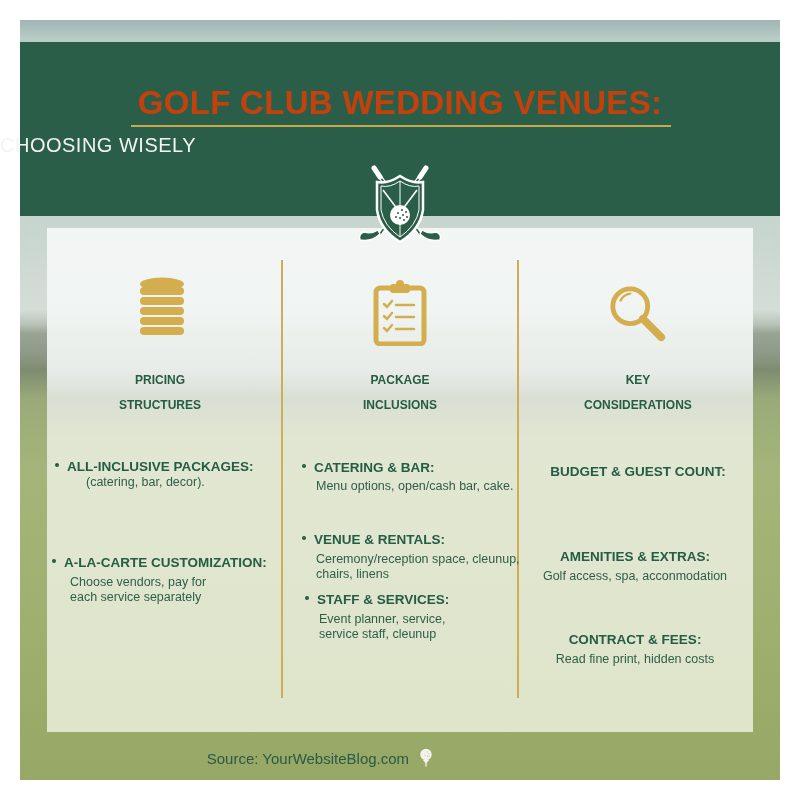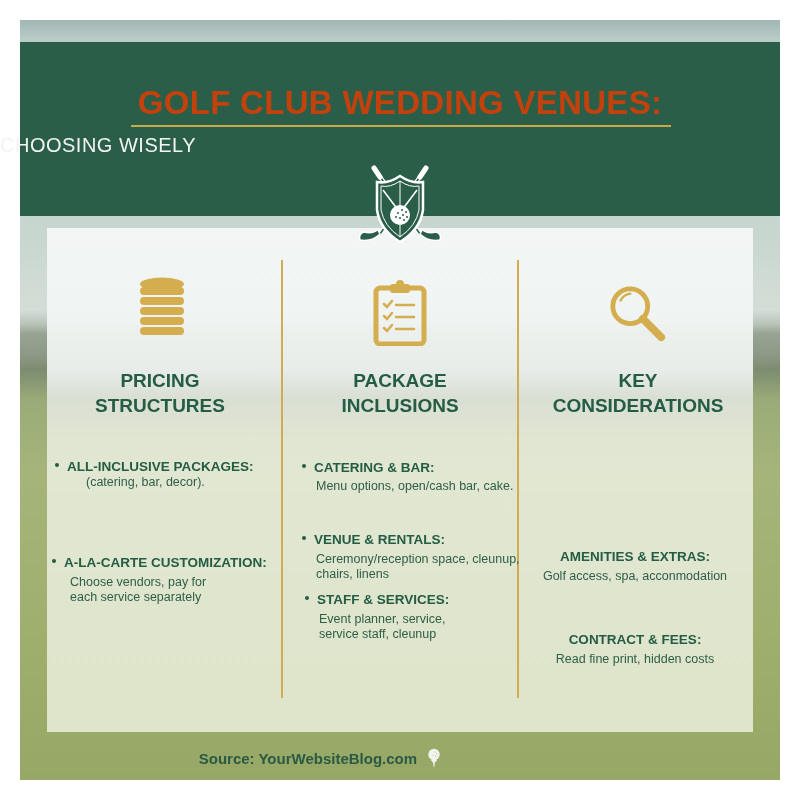--- a/index.html
+++ b/index.html
@@ -49,31 +49,31 @@
         rgba(228,234,210,0.92) 100%);
       z-index: 2;
     }
 
     .divider {
       position: absolute; top: 260px; height: 438px; width: 2px; background: #d1ac54; z-index: 3;
     }
     .col-icon { position: absolute; }
     .col-heading {
       position: absolute; text-align: center; color: #245c44; font-weight: 700;
-      font-size: 19px; line-height: 25px;
+      font-size: 12px; line-height: 25px;
     }
 
     .item { position: absolute; color: #245c44; }
     .item-title { font-weight: 700; font-size: 13.5px; line-height: 17px; white-space: nowrap; }
     .item-desc { font-size: 12.5px; line-height: 15px; color: #2f5e48; }
     .bullet { display: inline-block; width: 4px; height: 4px; border-radius: 50%; background: #245c44; margin-right: 8px; vertical-align: middle; position: relative; top: -2px; }
 
     .source {
       position: absolute; left: 0; width: 640px; top: 748px; text-align: center;
-      color: #2a5a44; font-size: 15px; z-index: 4; font-weight: bold;
+      color: #2a5a44; font-size: 15px; z-index: 4;
     }
     .source span { vertical-align: middle; }
     .tee { display: inline-block; vertical-align: middle; margin-left: 6px; }
   </style>
 </head>
 <body>
 
 <div class="frame"></div>
 
 <div class="header">
@@ -184,20 +184,21 @@
   <svg class="col-icon" viewBox="0 0 64 64" style="left:607px; top:283px; width:62px; height:62px; position:absolute; z-index:4;">
     <circle cx="24" cy="24" r="18" fill="none" stroke="#d4ae4e" stroke-width="5"></circle>
     <path d="M14 18 Q17 12 24 11" fill="none" stroke="#d4ae4e" stroke-width="2.5" stroke-linecap="round"></path>
     <line x1="37" y1="37" x2="56" y2="56" stroke="#d4ae4e" stroke-width="8" stroke-linecap="round"></line>
   </svg>
   <div class="col-heading" style="left:538px; width:200px; top:368px; z-index:4;">
     <div>KEY</div>
     <div>CONSIDERATIONS</div>
   </div>
   <div class="item" style="left:538px; width:200px; top:463px; text-align:center; z-index:4;">
+    <div class="item-title">BUDGET &amp; GUEST COUNT:</div>
   </div>
   <div class="item" style="left:535px; width:200px; top:548px; text-align:center; z-index:4;">
     <div class="item-title">AMENITIES &amp; EXTRAS:</div>
     <div class="item-desc" style="margin-top:4px; white-space:nowrap;">Golf access, spa, acconmodation</div>
   </div>
   <div class="item" style="left:535px; width:200px; top:631px; text-align:center; z-index:4;">
     <div class="item-title">CONTRACT &amp; FEES:</div>
     <div class="item-desc" style="margin-top:4px;">Read fine print, hidden costs</div>
   </div>
 </div>

